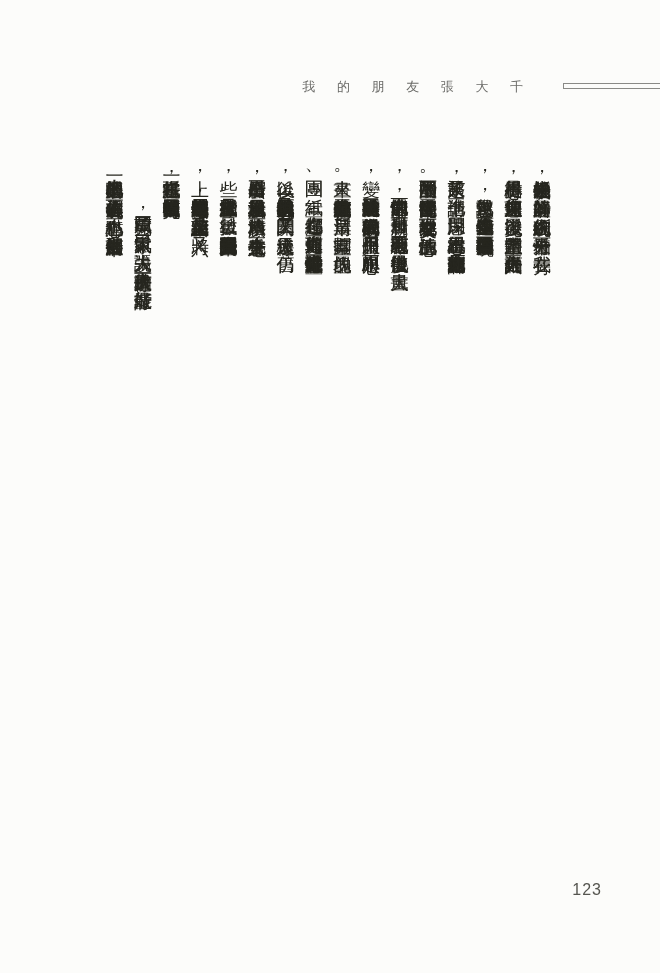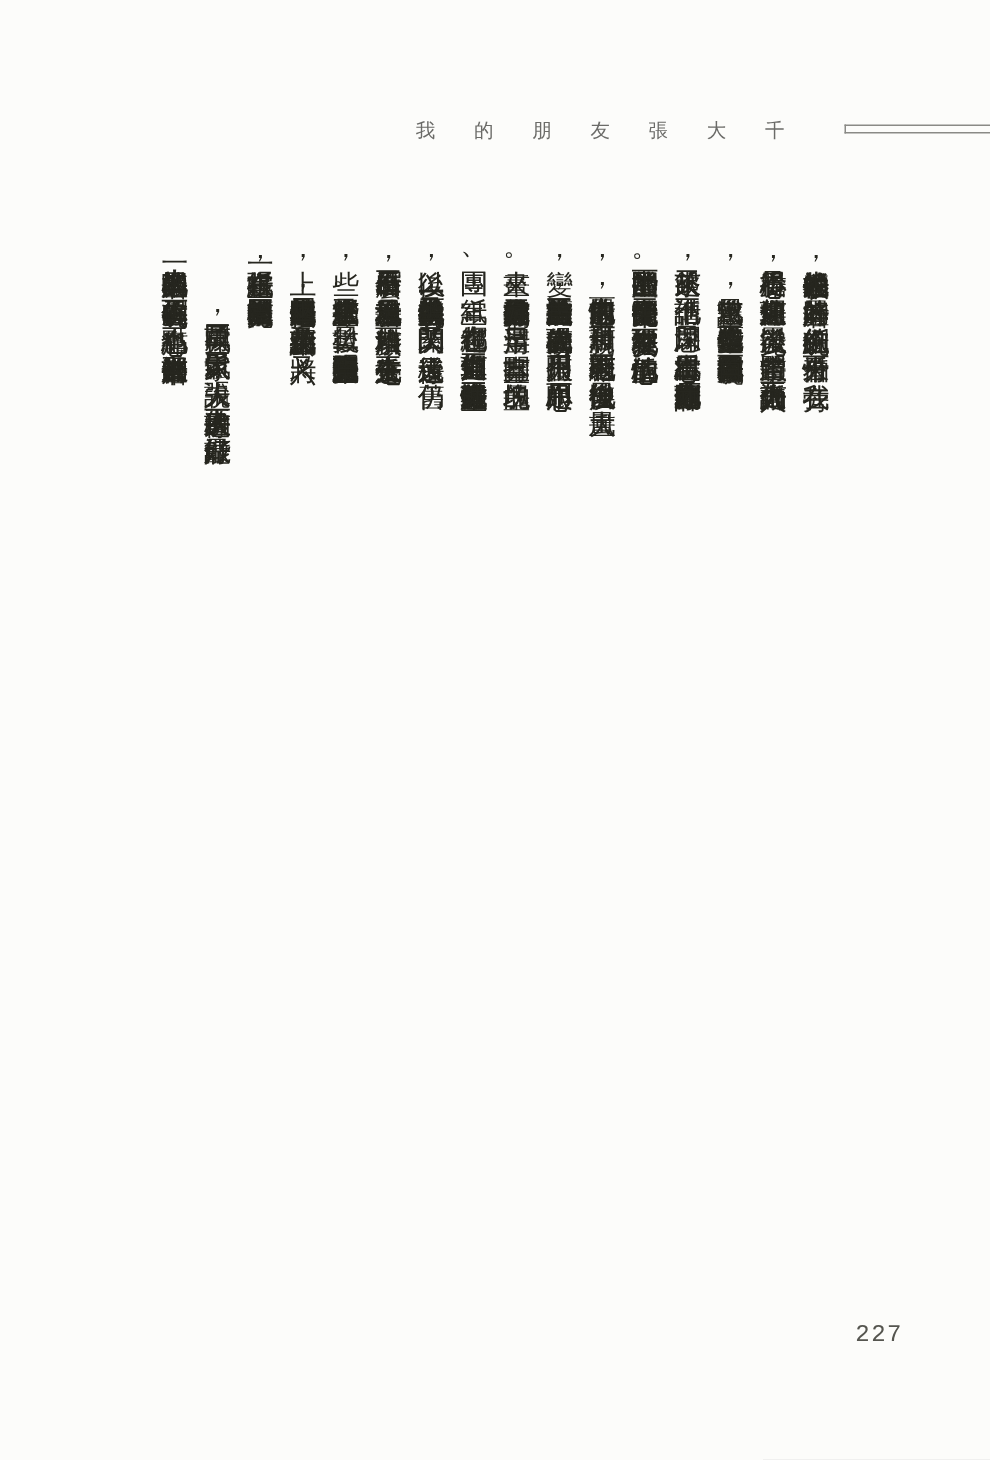--- a/index.html
+++ b/index.html
@@ -7,21 +7,21 @@
     padding: 0;
     background: #e8e8e6;
   }
   .page {
     position: relative;
     width: 660px;
     height: 973px;
     margin: 0 auto;
     background: #fcfcfa;
     overflow: hidden;
-    font-family: Liberation Mono, monospace;
+    font-family: Liberation Sans, sans-serif;
   }
   
   .running-head {
     position: absolute;
     top: 78px;
     right: 128px;
     font-size: 13px;
     color: #6b6b68;
     letter-spacing: 9px;
     white-space: nowrap;
@@ -84,15 +84,15 @@
       <div class="tcol">團團、宣紙，也都縐在一起，真不知道如何處理，大千先生不慌不忙的將每張宣紙整理</div>
       <div class="tcol">以後，又將早就準備的石青也一碗一碗的潑上去，門又關了一天；這樣一連幾天，仍舊</div>
       <div class="tcol">看不出什麼眉目，只看見新地毯上東一塊墨漬，西一堆顏料水漬，大千先生毫不在意這</div>
       <div class="tcol">些，只顧在那些宣紙上比畫。數日後，張夫人和保羅將墨團團的宣紙一張一張抬到畫桌</div>
       <div class="tcol">上，大千先生又用毛筆將每個墨團團連接起來，又加上荷花一朵一朵點綴上去，又將六</div>
       <div class="tcol">張宣紙拼在一起，果然是一幅構圖完整的巨荷圖。</div>
       <div class="tcol">　　巨荷圖完成了，大家鬆了一口氣。張夫人說：「下次再畫這樣的大畫，最好能訂做</div>
       <div class="tcol">一架磨墨的機器吧！看起你一碗一碗的倒下去，一點也不心痛，那裡知道磨墨人的辛苦</div>
     </div>
 
-  <div class="page-number">227</div>
+  <div class="page-number">123</div>
 
 </div>
 
 </body></html>

